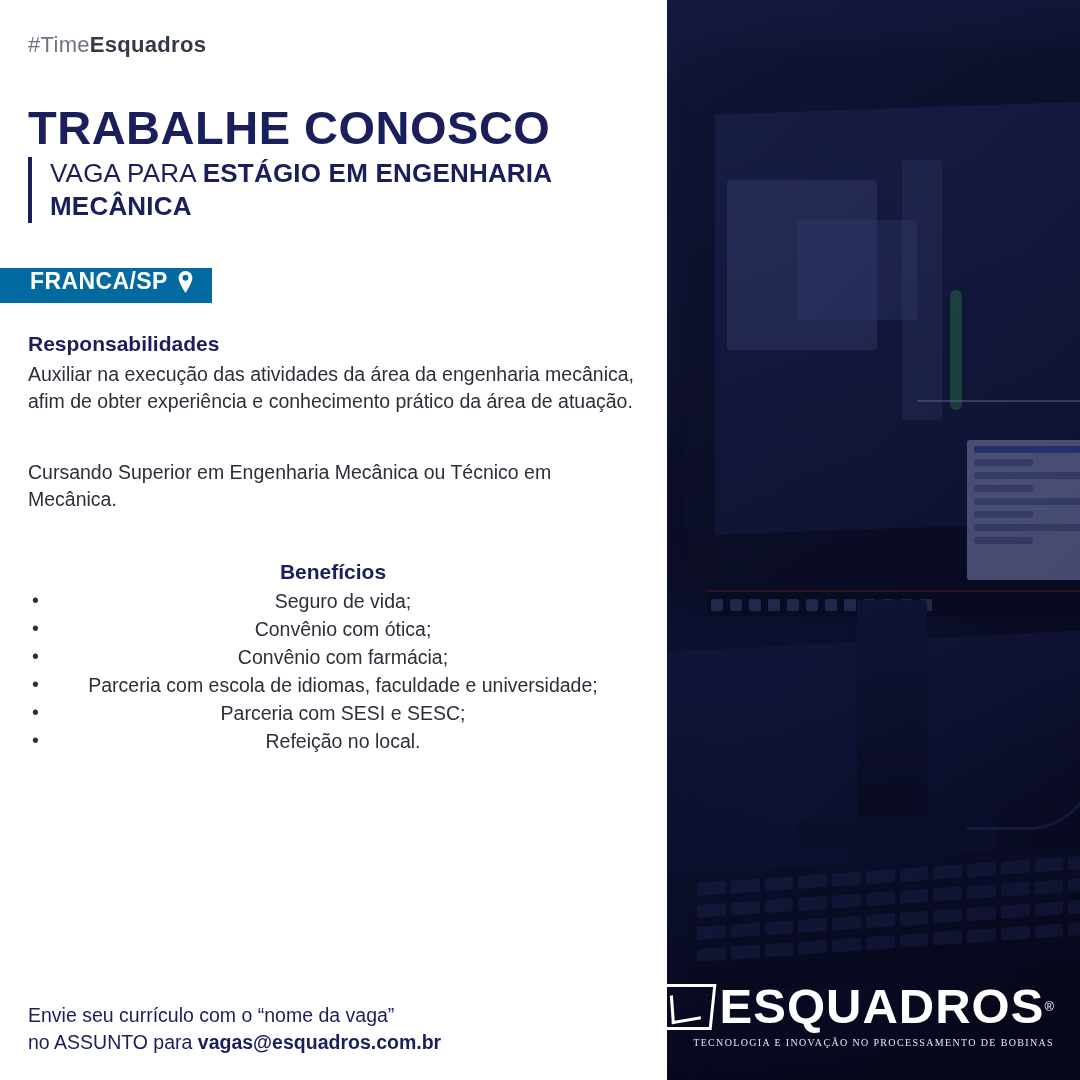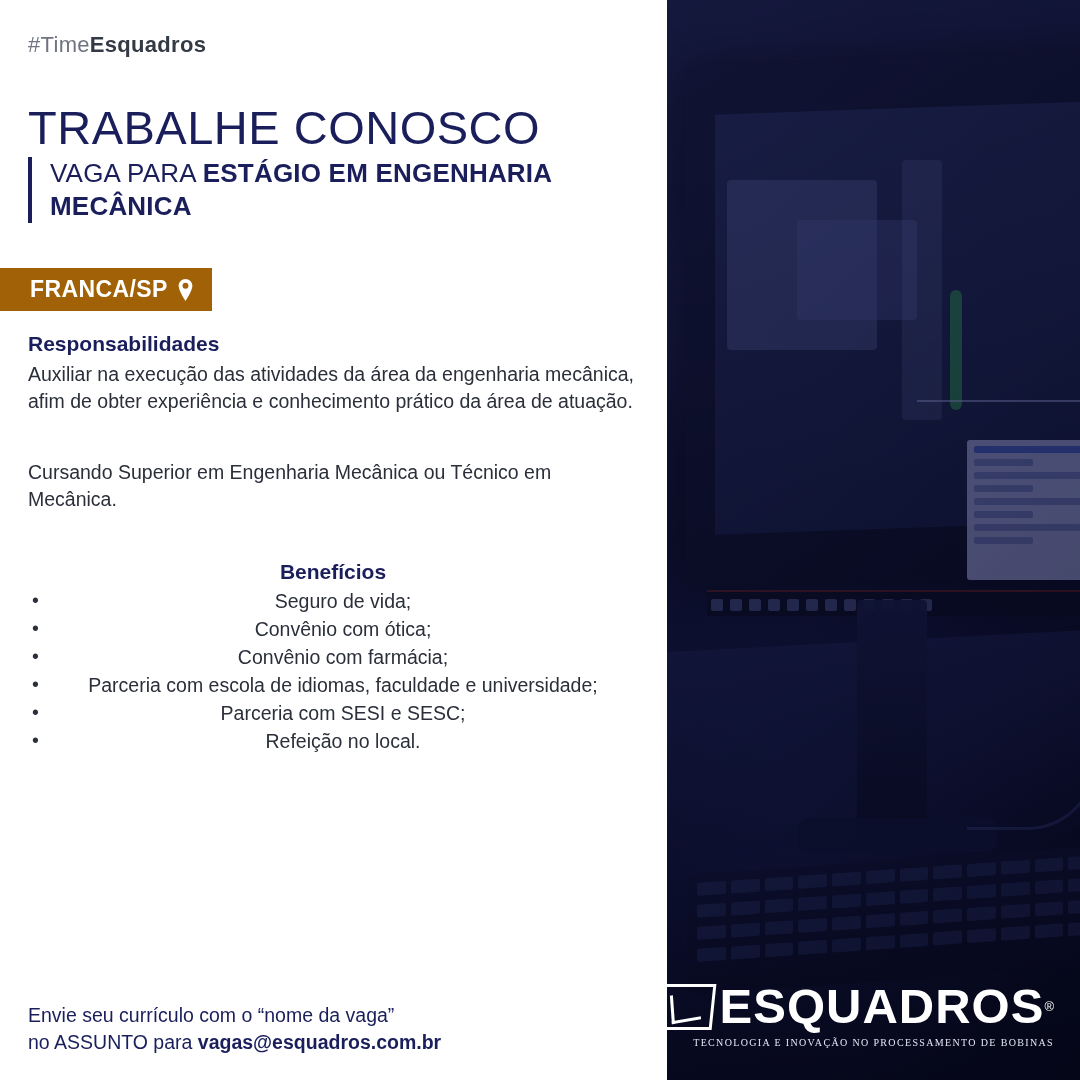--- a/index.html
+++ b/index.html
@@ -167,41 +167,41 @@
     padding: 0 30px;
   }
   .hashtag {
     position: absolute; left: 28px; top: 30px;
     font-size: 22px; color: #6f7480; letter-spacing: 0.3px;
   }
   .hashtag b { color: #343a45; font-weight: bold; }
 
   .title {
     position: absolute; left: 28px; top: 98px;
-    font-size: 47px; font-weight: normal; color: #1a1f5c;
+    font-size: 47px; font-weight: bold; color: #1a1f5c;
     letter-spacing: 0.5px;
   }
   .subtitle-wrap {
     position: absolute; left: 28px; top: 155px;
     padding-left: 18px;
     border-left: 4px solid #1a1f5c;
     width: 600px;
   }
   .subtitle {
     font-size: 26px; color: #1a1f5c; line-height: 1.26;
     letter-spacing: 0.2px;
   }
   .subtitle b { font-weight: bold; }
   .subtitle .light { font-weight: normal; }
 
   .location-badge {
     position: absolute; left: 0; top: 266px;
-    background: #a16207;
+    background: #0369a1;
     color: #ffffff;
-    padding: 8px 18px 8px 30px;
+    padding: 0 18px 8px 30px;
     font-size: 23px; font-weight: bold;
     display: flex; align-items: center; gap: 9px;
     letter-spacing: 0.4px;
   }
   .pin { width: 17px; height: 22px; display: block; }
 
   .section { position: absolute; left: 28px; width: 610px; }
   .sec-title {
     font-size: 21px; font-weight: bold; color: #1a1f5c;
     margin-bottom: 5px;

